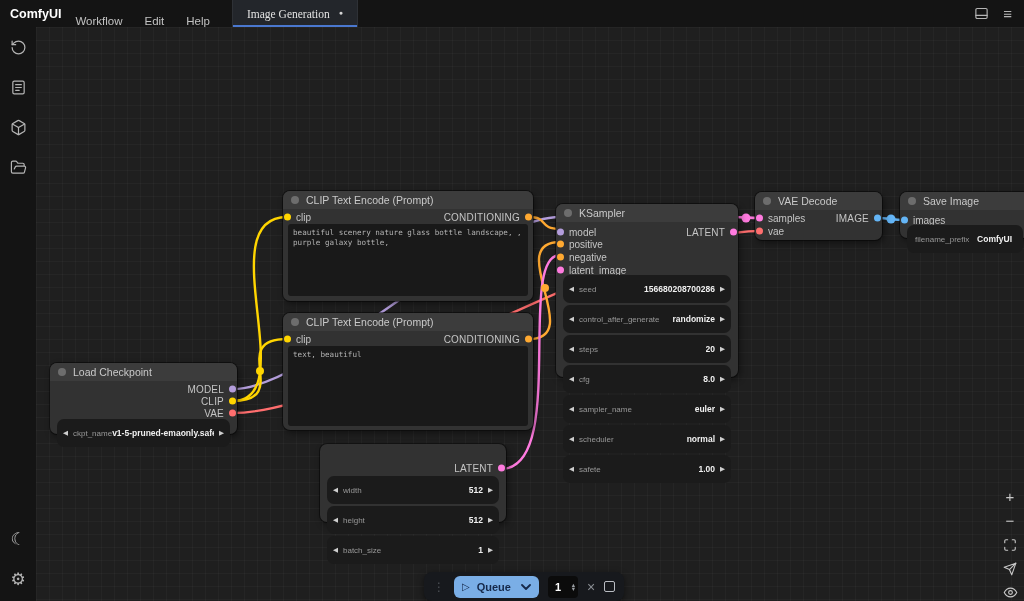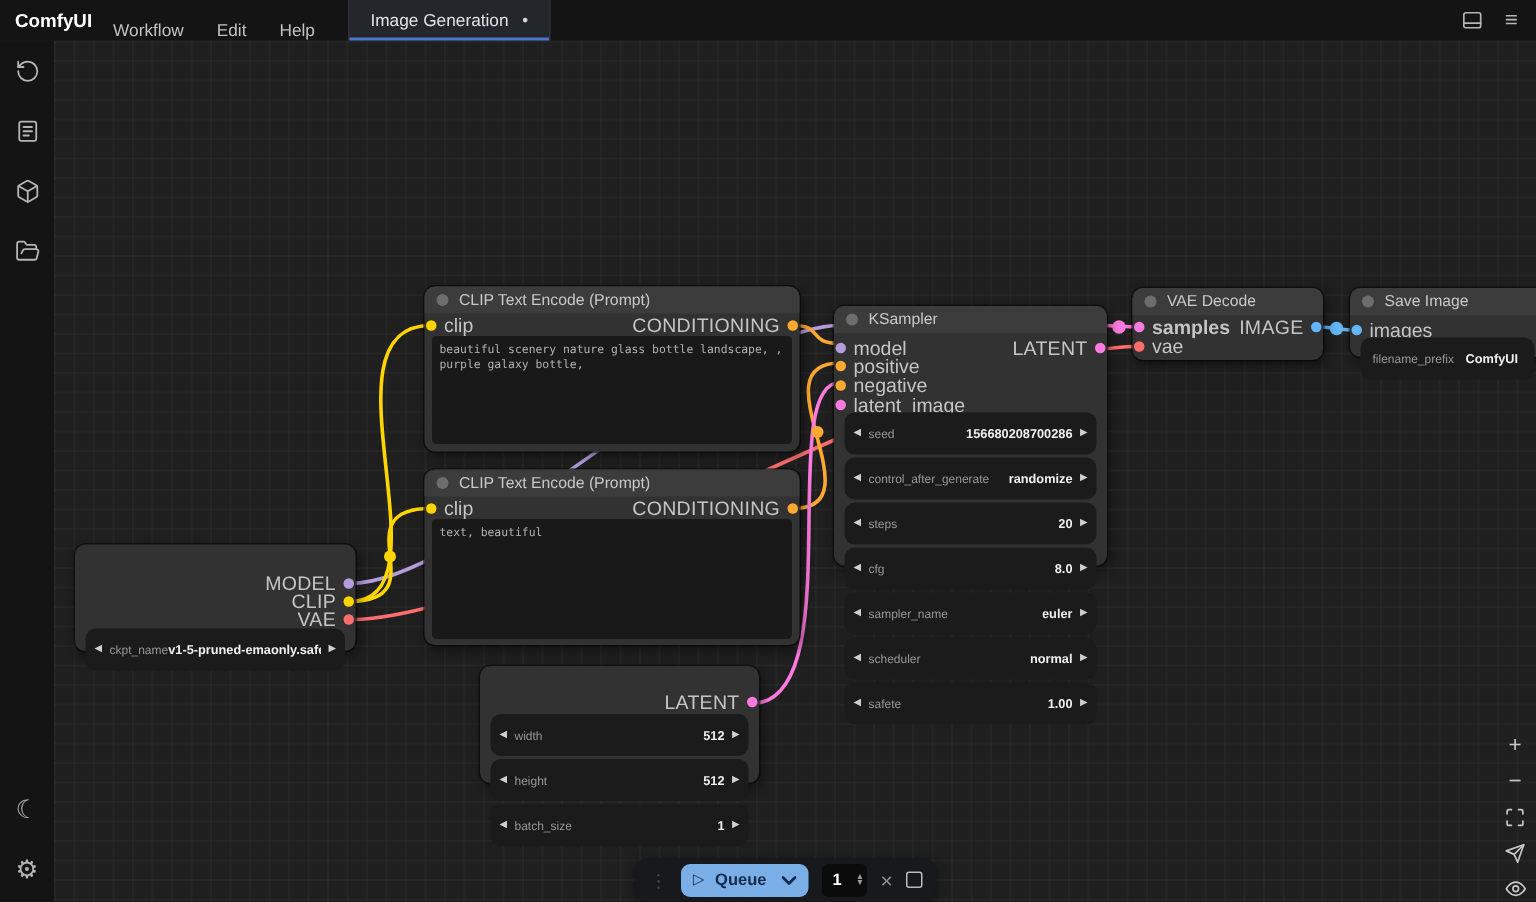--- a/index.html
+++ b/index.html
@@ -6,21 +6,21 @@
   html,body { width:1024px; height:601px; overflow:hidden; background:#1f1f1f;
               font-family:"Liberation Sans","DejaVu Sans",sans-serif; }
 
   
   .topbar { position:absolute; left:0; top:0; width:1024px; height:27px;
             background:#141414; display:flex; align-items:stretch; z-index:10; }
   .logo { color:#ffffff; font-weight:bold; font-size:12.5px; display:flex; align-items:center; padding:0 14px 0 10px; }
   .menu { display:flex; align-items:flex-end; gap:22px; padding-right:22px; }
   .menu-item { color:#c2c2c2; font-size:11.5px; cursor:default; }
   .tab { background:#23262b; border-left:1px solid #2e3136; border-right:1px solid #2e3136;
-         display:flex; align-items:center; gap:9px; padding:0 14px; position:relative; }
+         display:flex; align-items:center; gap:9px; padding:0 14px; position:relative;font-family:Liberation Serif, serif; }
   .tab-label { color:#e3e3e3; font-size:11.5px; }
   .tab-dot { color:#d6d6d6; font-size:7px; line-height:1; }
   .tab-underline { position:absolute; left:0; right:0; bottom:0; height:2px; }
   .topbar-right { margin-left:auto; display:flex; align-items:center; gap:14px; padding-right:12px; }
   .tb-icon { display:flex; align-items:center; color:#b5b5b5; }
   .hamburger { font-size:15px; color:#b5b5b5; }
 
   
   .sidebar { position:absolute; left:0; top:27px; width:36px; height:574px;
              background:#141414; z-index:9; display:flex; flex-direction:column; align-items:center; }
@@ -37,21 +37,21 @@
   svg.wires path { fill:none; stroke-width:2.4; stroke-linecap:round; }
 
   
   .node { position:absolute; background:#323232; border-radius:7px; z-index:2;
           box-shadow:0 0 0 1px rgba(0,0,0,.45), 2px 3px 7px rgba(0,0,0,.45); }
   .node-header { height:18px; background:#3c3c3c; border-radius:7px 7px 0 0;
                  display:flex; align-items:center; gap:7px; padding:0 8px; }
   .collapse-dot { width:8px; height:8px; border-radius:50%; background:#6d6d6d; flex:none; }
   .node-title { color:#c9c9c9; font-size:10.5px; white-space:nowrap; overflow:hidden; }
   .slot { position:absolute; display:flex; align-items:center; gap:5px; transform:translateY(-50%);
-          font-size:13px; color:#c5c5c5; white-space:nowrap; }
+          font-size:10px; color:#c5c5c5; white-space:nowrap; }
   .slot.in  { left:0; padding-left:1px; }
   .slot.out { right:0; padding-right:1px; flex-direction:row; }
   .dot { width:7px; height:7px; border-radius:50%; flex:none; background:#888; }
   .out-label { letter-spacing:.2px; }
   .widgets { position:absolute; left:0; right:0; display:flex; flex-direction:column; gap:2px; }
   .widget { height:28px; margin:0 7px; background:#1b1b1b; border-radius:7px;
             display:flex; align-items:center; padding:0 6px; }
   .warrow { color:#cfcfcf; font-size:6.5px; line-height:1; }
   .wlabel { color:#989898; font-size:8px; margin-left:5px; white-space:nowrap; }
   .wvalue { color:#f0f0f0; font-size:8.5px; font-weight:bold; margin-left:auto; margin-right:5px;
@@ -157,20 +157,24 @@
   <path d="M501 469 C568 469 516 255 560 255" stroke="#FF7BDF"></path>
   <path d="M734 217 C745 217 748 218 759 218" stroke="#FF7BDF"></path>
   <path d="M878 218 C888 218 893 220 904 220" stroke="#64B5F6"></path>
   <circle cx="260" cy="371" r="4" fill="#FFD500"></circle>
   <circle cx="545" cy="288" r="4" fill="#FFA931"></circle>
   <circle cx="746" cy="218" r="4.5" fill="#FF7BDF"></circle>
   <circle cx="891" cy="219" r="4.5" fill="#64B5F6"></circle>
 </svg>
 
 <div class="node" style="left:50px; top:363px; width:187px; height:71px;">
+  <div class="node-header">
+    <span class="collapse-dot"></span>
+    <span class="node-title">Load Checkpoint</span>
+  </div>
   <div class="slot out" style="top:26px;">
     <span class="out-label">MODEL</span>
       <span class="dot" style="background: rgb(179, 157, 219);"></span>
   </div>
   <div class="slot out" style="top:38px;">
     <span class="out-label">CLIP</span>
       <span class="dot" style="background: rgb(255, 213, 0);"></span>
   </div>
   <div class="slot out" style="top:50px;">
     <span class="out-label">VAE</span>
@@ -314,21 +318,21 @@
       <span class="warrow">▶</span>
     </div>
   </div>
 </div>
 
 <div class="node" style="left:755px; top:192px; width:127px; height:48px;">
   <div class="node-header">
     <span class="collapse-dot"></span>
     <span class="node-title">VAE Decode</span>
   </div>
-  <div class="slot in" style="top:26px;font-weight:bold;">
+  <div class="slot in" style="top:26px;">
     <span class="dot" style="background: rgb(255, 123, 223);"></span>
       <span>samples</span>
   </div>
   <div class="slot in" style="top:39px;">
     <span class="dot" style="background: rgb(255, 110, 110);"></span>
       <span>vae</span>
   </div>
   <div class="slot out" style="top:26px;">
     <span class="out-label">IMAGE</span>
       <span class="dot" style="background: rgb(100, 181, 246);"></span>

